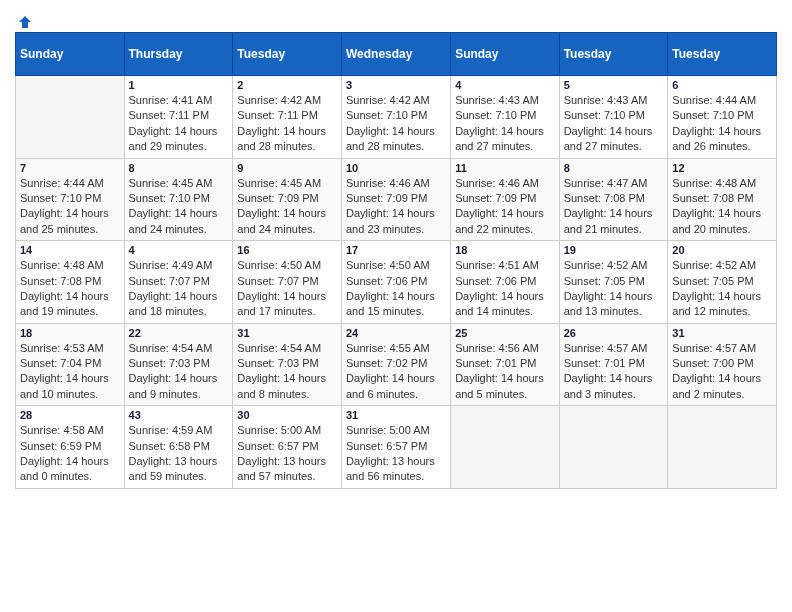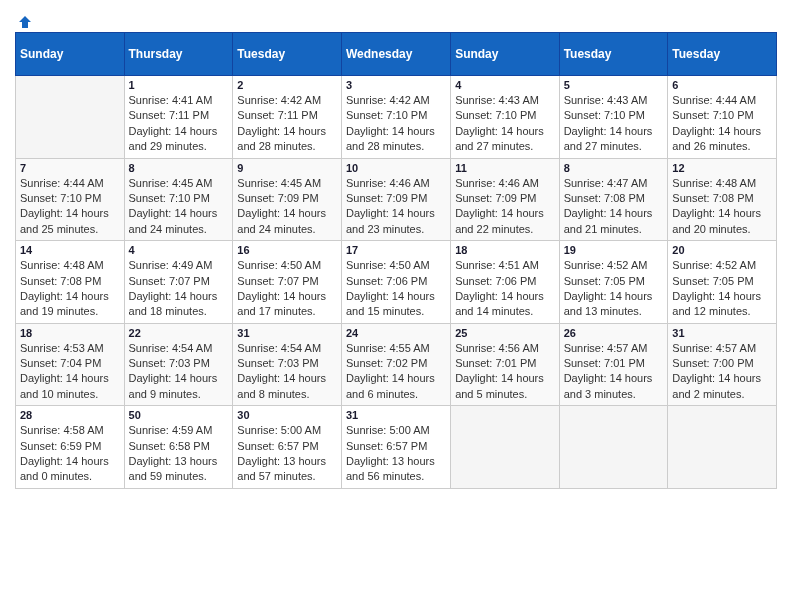--- a/index.html
+++ b/index.html
@@ -283,21 +283,21 @@
         </td>
       </tr>
       <tr>
         <td>
           <span class="day-number">28</span>
         <div class="day-info">
           Sunrise: 4:58 AM<br>Sunset: 6:59 PM<br>Daylight: 14 hours and 0 minutes.
         </div>
         </td>
         <td>
-          <span class="day-number">50</span>
+          <span class="day-number">43</span>
         <div class="day-info">
           Sunrise: 4:59 AM<br>Sunset: 6:58 PM<br>Daylight: 13 hours and 59 minutes.
         </div>
         </td>
         <td>
           <span class="day-number">30</span>
         <div class="day-info">
           Sunrise: 5:00 AM<br>Sunset: 6:57 PM<br>Daylight: 13 hours and 57 minutes.
         </div>
         </td>

